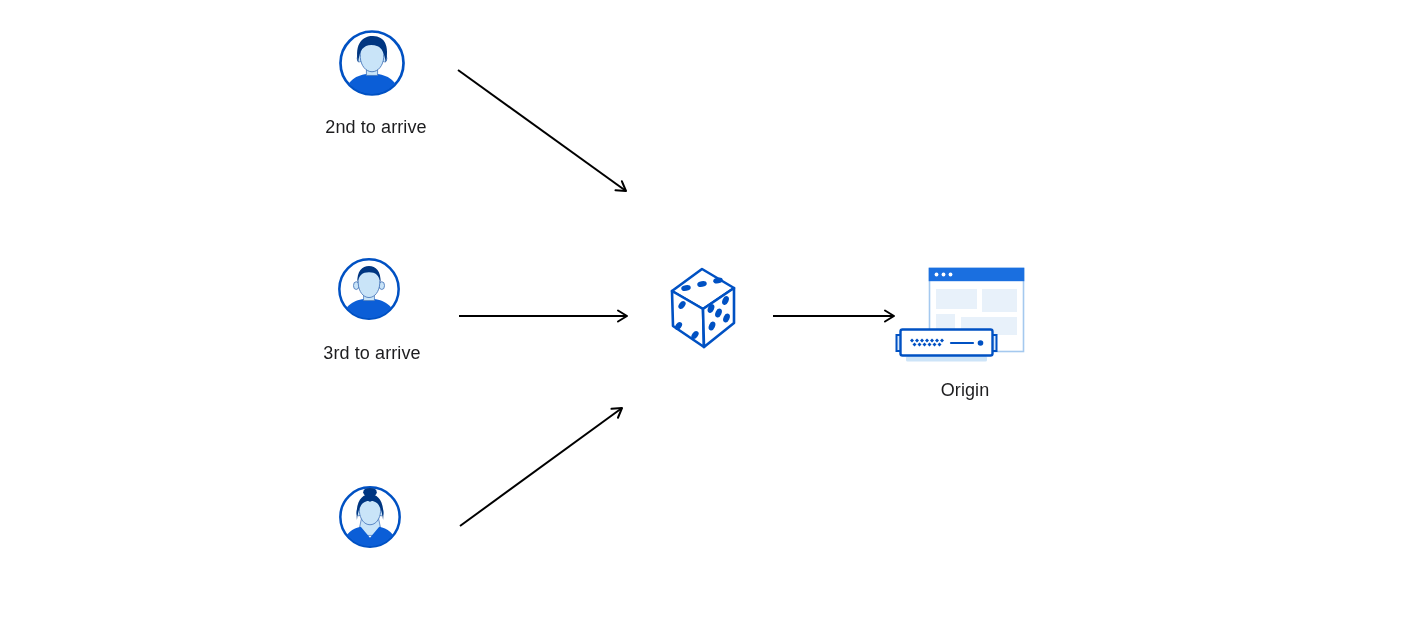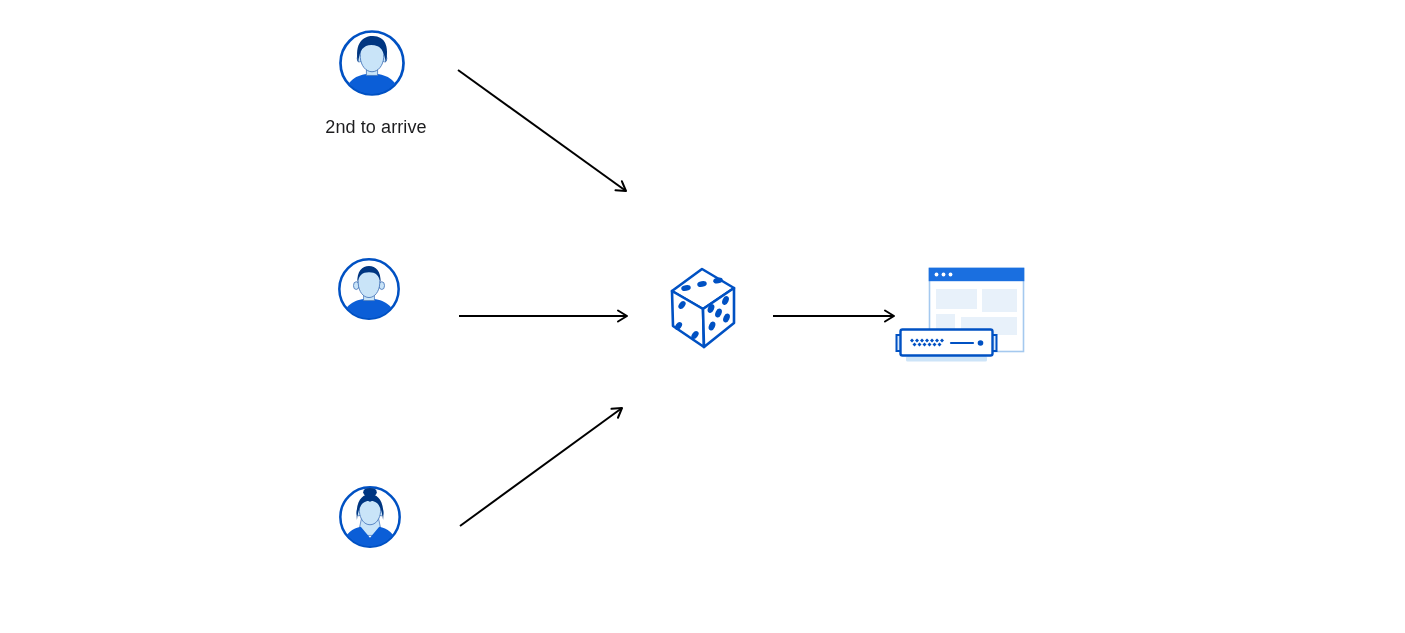--- a/index.html
+++ b/index.html
@@ -84,20 +84,21 @@
       <g clip-path="url(#clipB)">
         <path d="M 5 66 C 7 48.5 19 43 33 43 C 47 43 59 48.5 61 66 Z" fill="#0b5ed7"></path>
         <rect x="27.5" y="32" width="11" height="13" fill="#c9e4f8" stroke="#4a79bb" stroke-width="0.8"></rect>
         <ellipse cx="19.8" cy="29.5" rx="2.8" ry="4" fill="#c9e4f8" stroke="#4a79bb" stroke-width="0.9"></ellipse>
         <ellipse cx="46.2" cy="29.5" rx="2.8" ry="4" fill="#c9e4f8" stroke="#4a79bb" stroke-width="0.9"></ellipse>
         <path d="M 33 11.5 C 41 11.5 44.6 19 44.1 27.5 C 43.6 35.5 39 41.8 33 41.8 C 27 41.8 22.4 35.5 21.9 27.5 C 21.4 19 25 11.5 33 11.5 Z" fill="#c9e4f8" stroke="#4a79bb" stroke-width="0.9"></path>
         <path d="M 21 26.5 C 20.5 14.5 26 9.2 33 9.2 C 40 9.2 45.5 14.5 45 26.5 C 43.5 19 39.8 15.8 33 15.8 C 26.2 15.8 22.5 19 21 26.5 Z" fill="#003681"></path>
       </g>
     </svg>
   </div>
+  <div class="node-label" style="left:287px; top:342px;">3rd to arrive</div>
 
   <div class="node" style="left:338px; top:485px;">
     <svg width="64" height="64" viewBox="0 0 66 66">
       <defs>
           <clipPath id="clipC">
             <circle cx="33" cy="33" r="30"></circle>
           </clipPath>
         </defs>
       <circle cx="33" cy="33" r="30.6" fill="#ffffff" stroke="#0051c3" stroke-width="2.6"></circle>
       <g clip-path="url(#clipC)">
@@ -169,14 +170,15 @@
           <path d="M26.5 84.5 l2 2 -2 2 -2 -2 Z"></path>
         <path d="M31.5 84.5 l2 2 -2 2 -2 -2 Z"></path>
           <path d="M36.5 84.5 l2 2 -2 2 -2 -2 Z"></path>
         <path d="M41.5 84.5 l2 2 -2 2 -2 -2 Z"></path>
           <path d="M46.5 84.5 l2 2 -2 2 -2 -2 Z"></path>
       </g>
       <line x1="58" y1="85" x2="80" y2="85" stroke="#0051c3" stroke-width="2.2" stroke-linecap="round"></line>
       <circle cx="87.5" cy="85" r="2.8" fill="#0051c3"></circle>
     </svg>
   </div>
+  <div class="node-label" style="left:880px; top:379px;">Origin</div>
 
 </div>
 
 </body></html>

